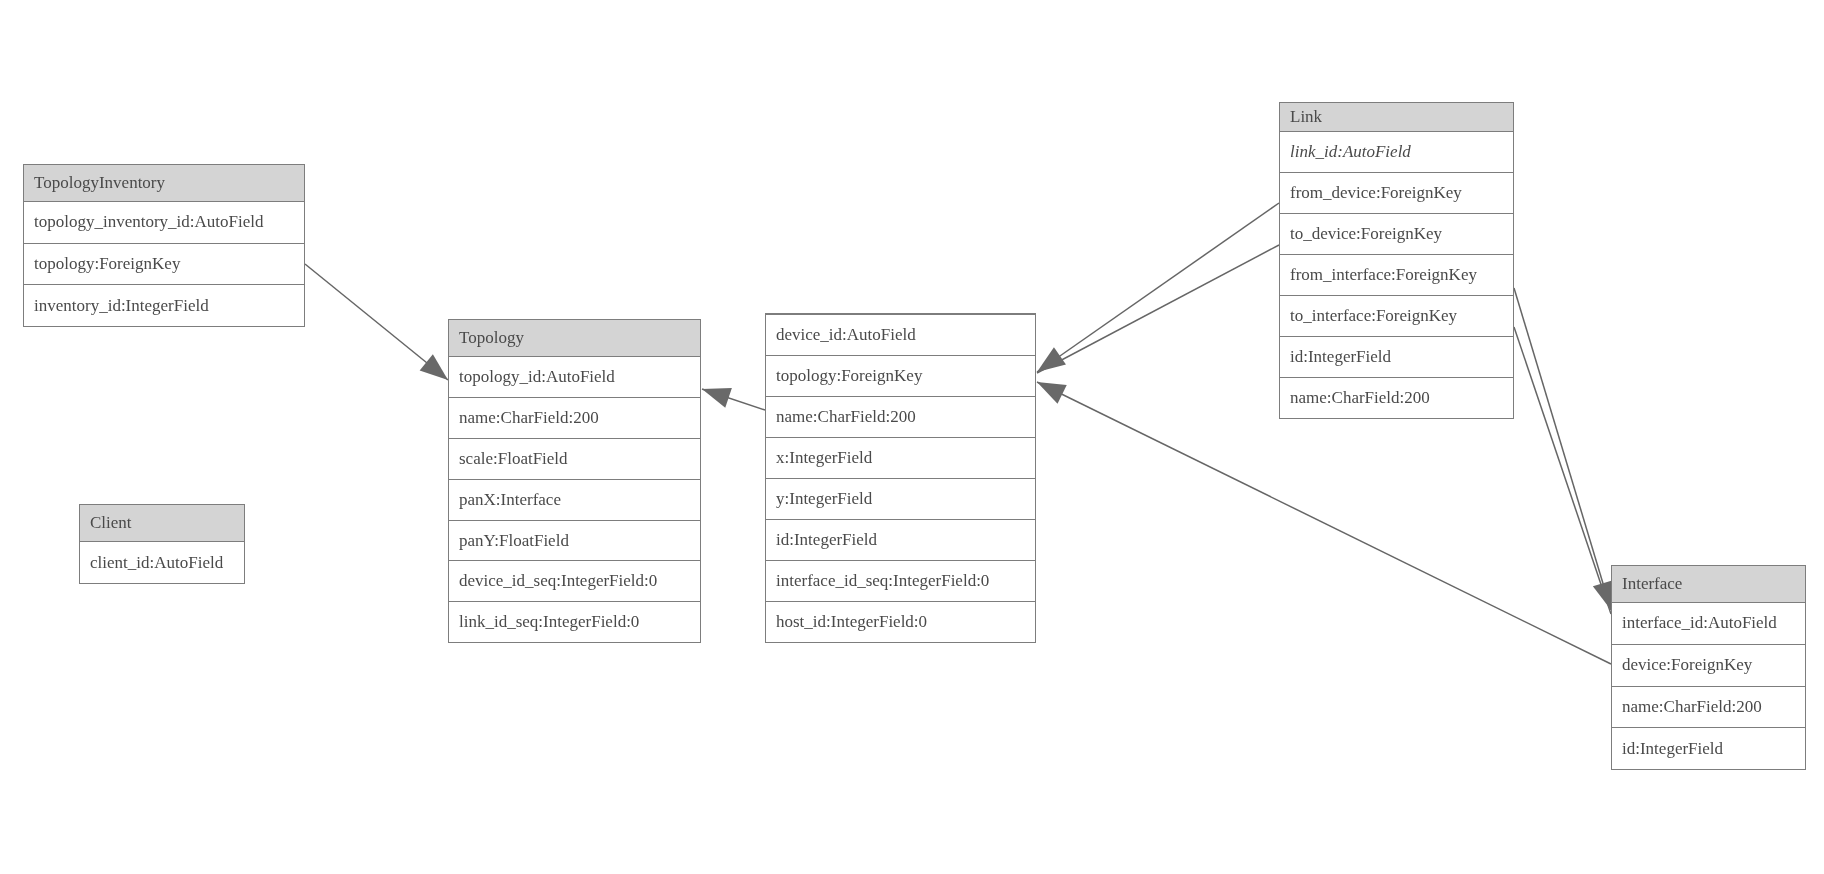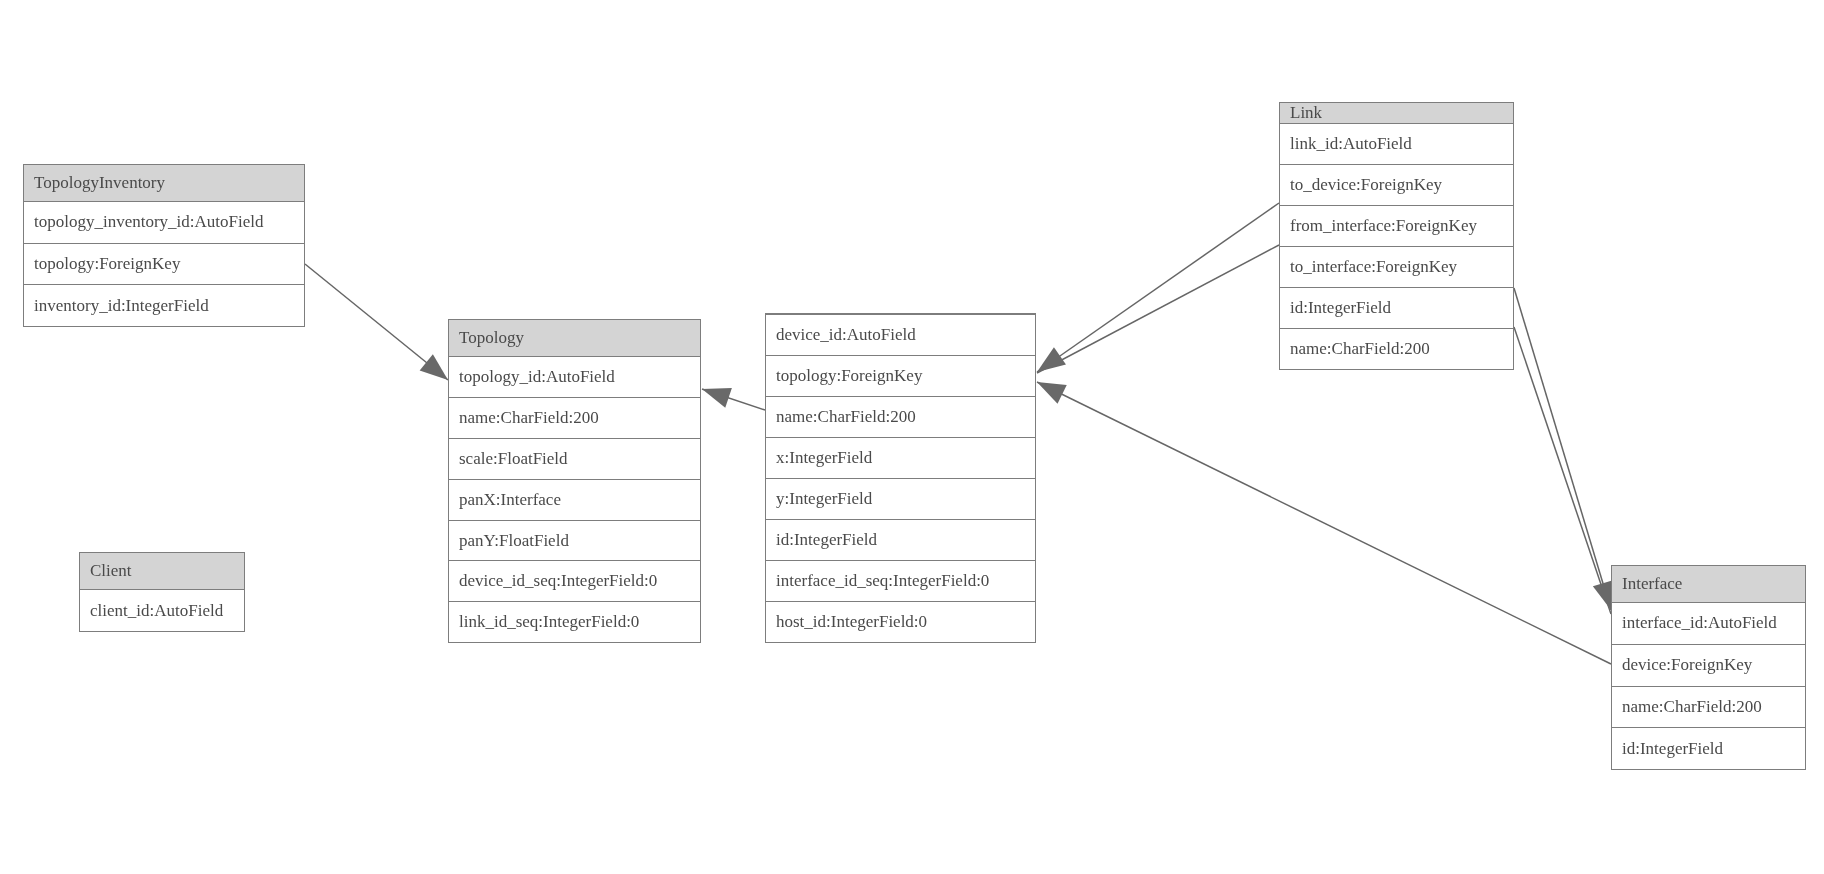--- a/index.html
+++ b/index.html
@@ -76,37 +76,38 @@
       <div class="entity" style="left: 448px; top: 319px; width: 253px;">
         <div class="entity-header" style="height: 36px;">Topology</div>
         <div class="entity-row" style="height: 40.9px;">topology_id:AutoField</div>
         <div class="entity-row" style="height: 40.9px;">name:CharField:200</div>
         <div class="entity-row" style="height: 40.9px;">scale:FloatField</div>
         <div class="entity-row" style="height: 40.9px;">panX:Interface</div>
         <div class="entity-row" style="height: 40.9px;">panY:FloatField</div>
         <div class="entity-row" style="height: 40.9px;">device_id_seq:IntegerField:0</div>
         <div class="entity-row" style="height: 40.9px;">link_id_seq:IntegerField:0</div>
       </div>
-      <div class="entity" style="left: 79px; top: 552px; width: 166px;">
+      <div class="entity" style="left: 79px; top: 504px; width: 166px;">
         <div class="entity-header" style="height: 36px;">Client</div>
         <div class="entity-row" style="height: 42px;">client_id:AutoField</div>
       </div>
       <div class="entity" style="left: 765px; top: 313px; width: 271px;">
         <div class="entity-row" style="height: 41px;">device_id:AutoField</div>
         <div class="entity-row" style="height: 41px;">topology:ForeignKey</div>
         <div class="entity-row" style="height: 41px;">name:CharField:200</div>
         <div class="entity-row" style="height: 41px;">x:IntegerField</div>
         <div class="entity-row" style="height: 41px; text-align: center;">y:IntegerField</div>
         <div class="entity-row" style="height: 41px;">id:IntegerField</div>
         <div class="entity-row" style="height: 41px;">interface_id_seq:IntegerField:0</div>
         <div class="entity-row" style="height: 41px;">host_id:IntegerField:0</div>
       </div>
       <div class="entity" style="left: 1279px; top: 102px; width: 235px;">
-        <div class="entity-header" style="height: 20px;">Link</div>
-        <div class="entity-row" style="height: 41px;">link_id:AutoField</div>
+        <div class="entity-header" style="height: 28px;">Link</div>
+        <div class="entity-row" style="height: 41px; font-style: italic;">link_id:AutoField</div>
+        <div class="entity-row" style="height: 41px;">from_device:ForeignKey</div>
         <div class="entity-row" style="height: 41px;">to_device:ForeignKey</div>
         <div class="entity-row" style="height: 41px;">from_interface:ForeignKey</div>
         <div class="entity-row" style="height: 41px;">to_interface:ForeignKey</div>
         <div class="entity-row" style="height: 41px;">id:IntegerField</div>
         <div class="entity-row" style="height: 41px;">name:CharField:200</div>
       </div>
       <div class="entity" style="left: 1611px; top: 565px; width: 195px;">
         <div class="entity-header" style="height: 36px;">Interface</div>
         <div class="entity-row" style="height: 41.75px;">interface_id:AutoField</div>
         <div class="entity-row" style="height: 41.75px;">device:ForeignKey</div>

